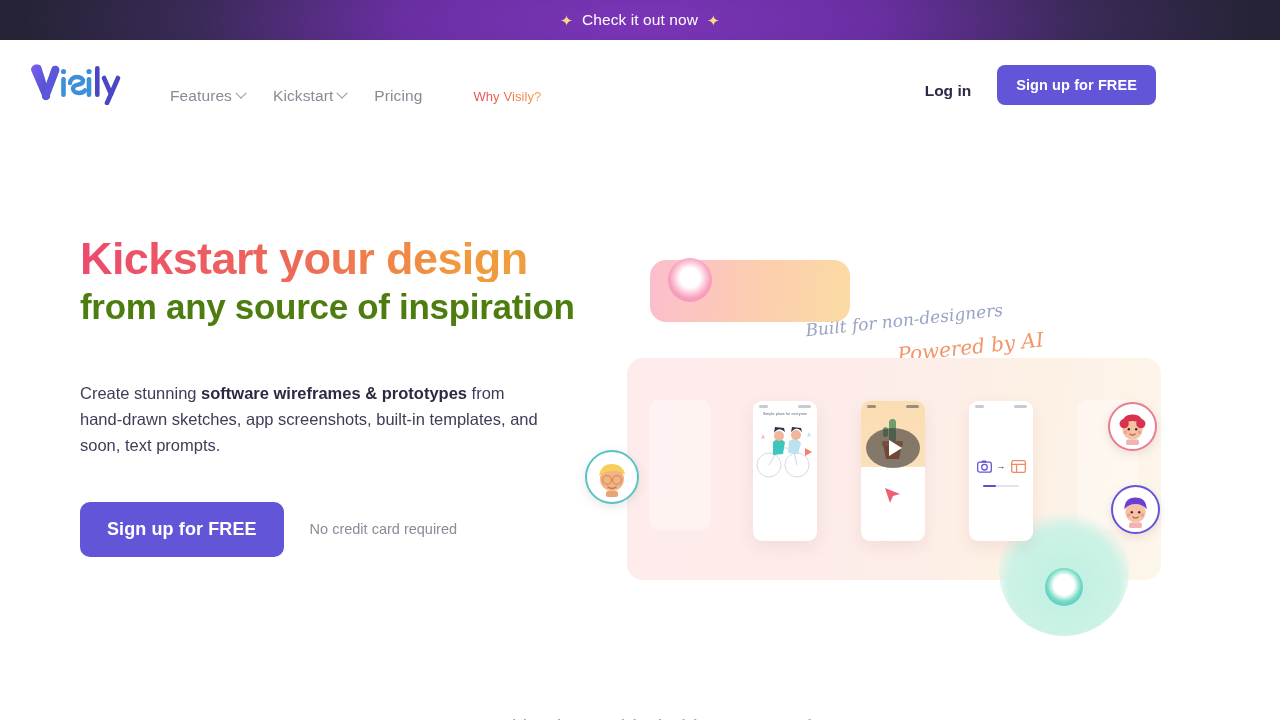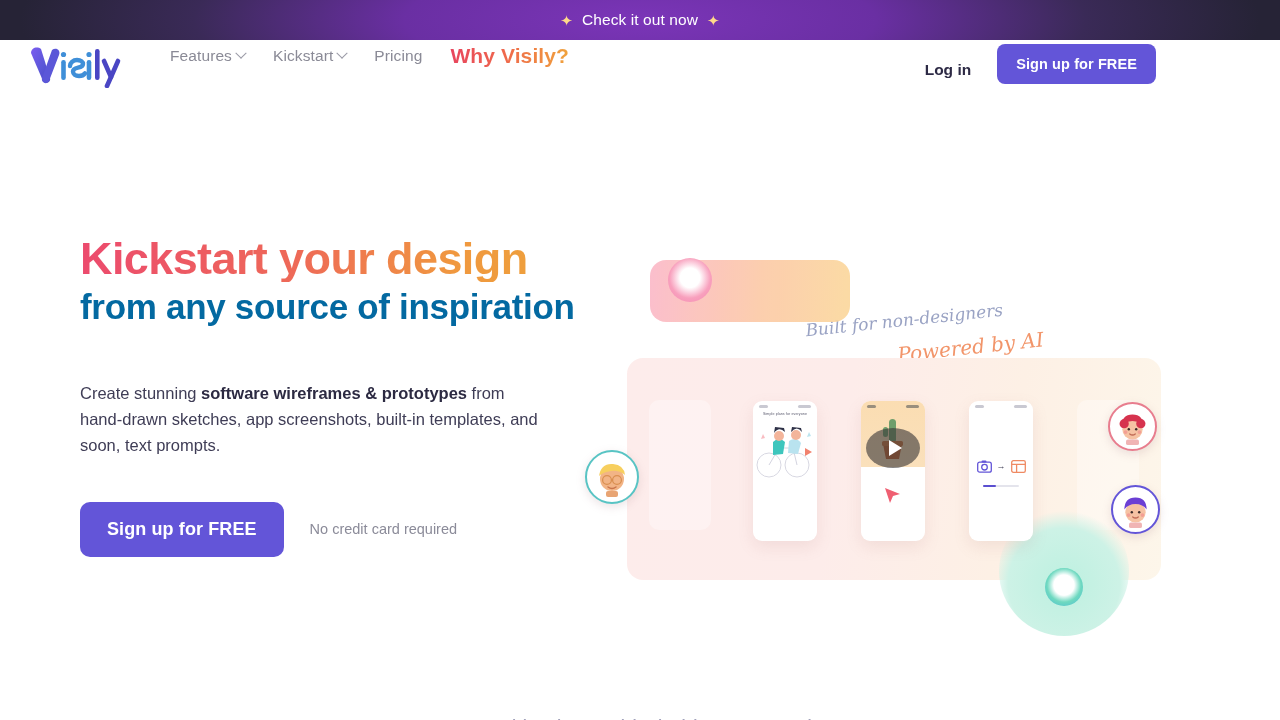--- a/index.html
+++ b/index.html
@@ -28,63 +28,64 @@
     display: flex; align-items: center; gap: 9px;
     font-size: 15.5px; color: #f4f0fa; letter-spacing: .1px;
     white-space: nowrap;
   }
   .banner-strong { font-weight: 400; color: #ffffff; }
   .sparkle { font-size: 15px; color: #ffd98a; line-height: 1; }
 
   
   .nav {
     height: 65px; width: 1184px;
-    display: flex; align-items: flex-start;
+    display: flex; align-items: flex-end;
     padding: 4px 28px 0 28px;
     background: #fff;
     position: relative;
   }
   .logo-wrap { display: flex; align-items: center; gap: 0px; margin-right: 42px; }
   .logo-svg { display: block; }
 
   .nav-links { display: flex; align-items: center; gap: 28px; }
   .nav-link {
     font-size: 15.5px; color: #8a8a96; letter-spacing: .1px;
     display: flex; align-items: center; gap: 5px; cursor: pointer;
   }
   .chev {
     width: 8px; height: 8px; border-right: 1.6px solid #9a9aa6; border-bottom: 1.6px solid #9a9aa6;
     transform: rotate(45deg) translate(-2px,-2px); display: inline-block;
   }
   .nav-link-accent {
-    font-size: 21px; font-weight: 700; letter-spacing: .1px;
+    font-size: 13px; font-weight: 400; letter-spacing: .1px;
     background: linear-gradient(90deg, #e8455e 0%, #ef6a4b 48%, #f0a33c 100%);
     -webkit-background-clip: text; background-clip: text; color: transparent;
     cursor: pointer;
+    margin-left: 23px;
   }
   .nav-right { margin-left: auto; display: flex; align-items: center; gap: 26px; }
   .login-link { font-size: 15.5px; color: #2d2a45; font-weight: 600; cursor: pointer; margin-top: 12px; }
   .btn-primary {
     background: #6355d8; color: #fff; font-size: 14.5px; font-weight: 700;
     border: none; border-radius: 8px; padding: 12px 19px; cursor: pointer;
     letter-spacing: .1px;
   }
 
   
   .hero { position: relative; width: 1040px; height: 545px; }
   .hero-left { position: absolute; left: 80px; top: 130px; width: 520px; }
   .h1 {
     font-size: 45px; font-weight: 800; line-height: 1.05; letter-spacing: -.6px;
     background: linear-gradient(93deg, #ec4a6e 0%, #ee6a57 42%, #f0983f 72%, #eda53a 100%);
     -webkit-background-clip: text; background-clip: text; color: transparent;
     margin-bottom: 5px;
   }
   .h2 {
     font-size: 35px; font-weight: 600; line-height: 1.15; letter-spacing: -.3px;
-    color: #0369a1;
+    color: #4d7c0f;
   }
   .lede {
     margin-top: 52px;
     font-size: 16.5px; line-height: 1.58; color: #3f3d56; max-width: 470px;
   }
   .lede b { font-weight: 700; color: #2c2a42; }
   .cta-row { margin-top: 44px; display: flex; align-items: center; gap: 26px; }
   .btn-cta {
     background: #6355d8; color: #fff; font-size: 18px; font-weight: 700;
     border: none; border-radius: 10px; padding: 17px 27px; cursor: pointer;

